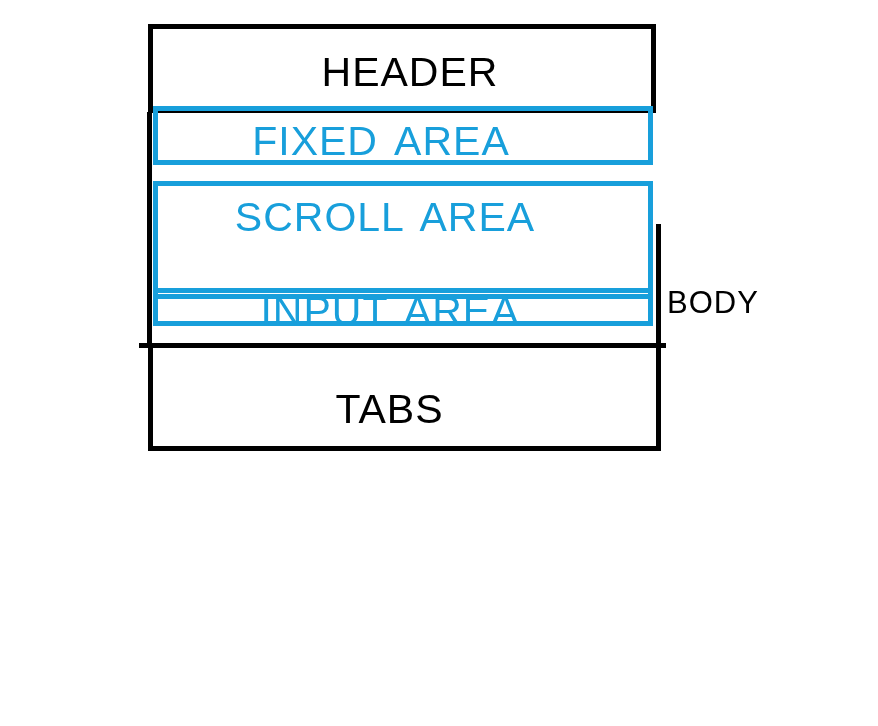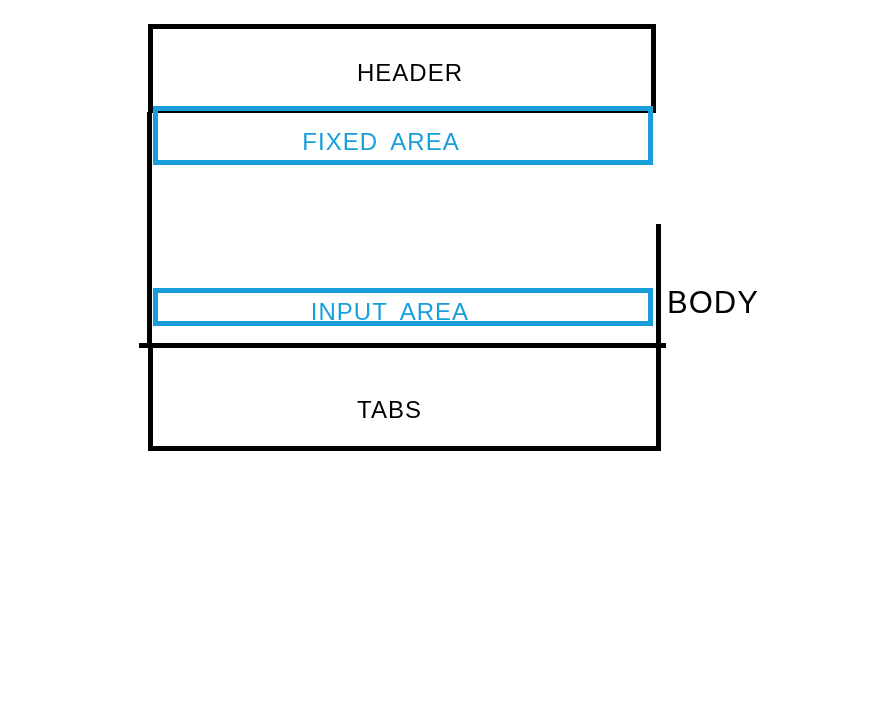--- a/index.html
+++ b/index.html
@@ -17,21 +17,21 @@
   }
   .box {
     position: absolute;
     box-sizing: border-box;
     display: flex;
     align-items: center;
     justify-content: center;
     background: transparent;
   }
   .label {
-    font-size: 24px;
+    font-size: 41px;
     line-height: 31px;
     letter-spacing: 1px;
     word-spacing: 6px;
     white-space: nowrap;
   }
   
   .header-box {
     left: 148px; top: 24px; width: 508px; height: 89px;
     border: 5px solid var(--outline, #000);
   }
@@ -107,20 +107,23 @@
     <span class="label">HEADER</span>
   </div>
 
   <div class="body-left-line"></div>
   <div class="body-right-line"></div>
 
   <div class="box fixed-area-box">
     <span class="label">FIXED AREA</span>
   </div>
 
+  <div class="box scroll-area-box">
+    <span class="label">SCROLL AREA</span>
+  </div>
 
   <div class="box input-area-box">
     <span class="label">INPUT AREA</span>
   </div>
 
   <div class="body-label">BODY</div>
 
   <div class="tabs-top-line"></div>
   <div class="box tabs-box">
     <span class="label">TABS</span>

